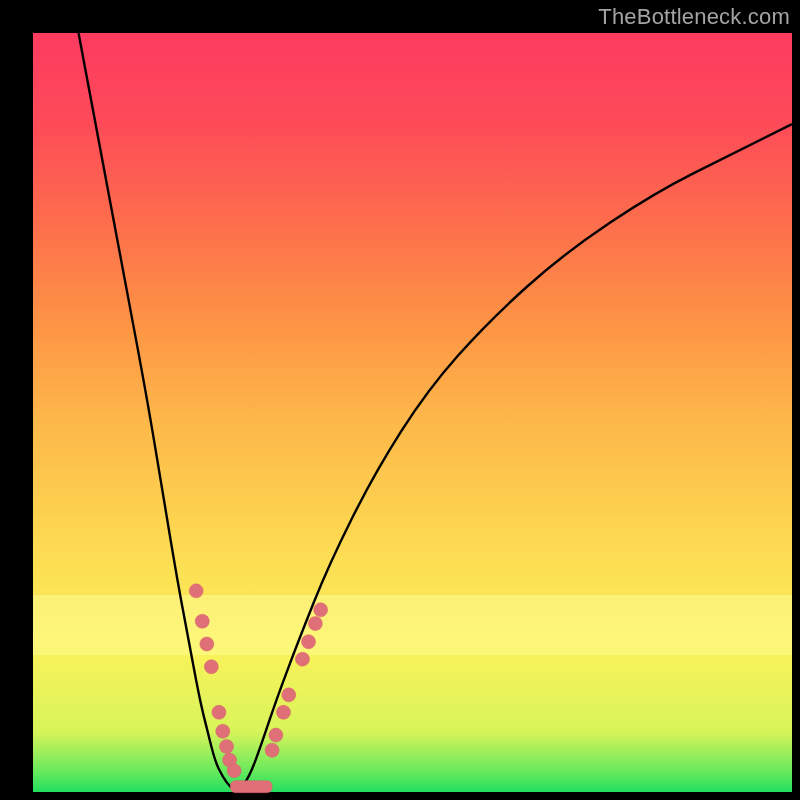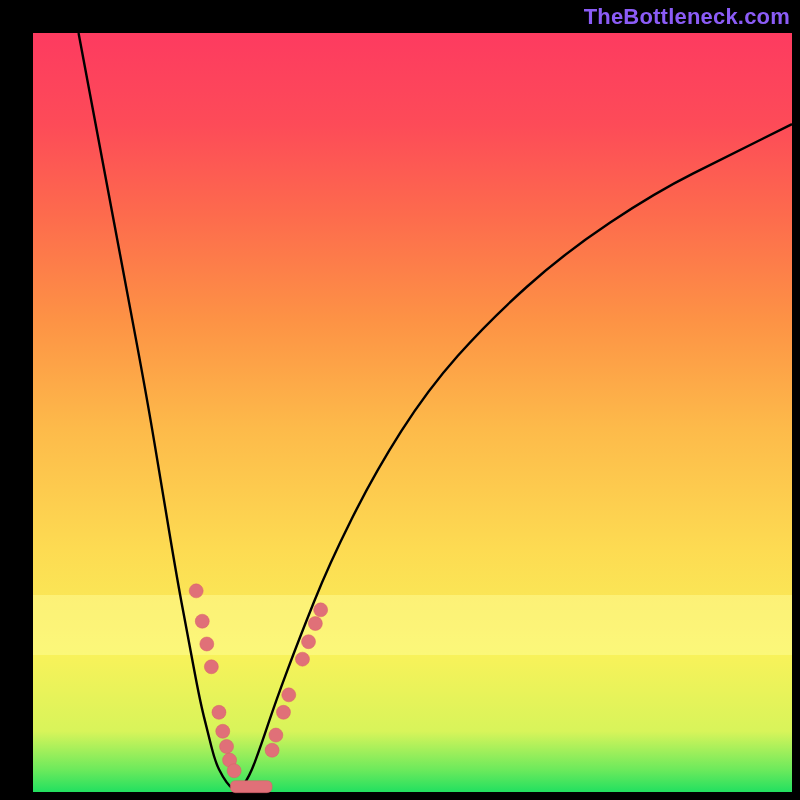--- a/index.html
+++ b/index.html
@@ -39,23 +39,23 @@
   .yellow-band {
     position: absolute;
     left: 0;
     width: 100%;
     background: rgba(255, 255, 160, 0.45);
   }
   .watermark {
     position: absolute;
     top: 4px;
     right: 10px;
-    color: #8b5cf6;
+    color: #a3a3a3;
     font-size: 22px;
-    font-weight: 700;
+    font-weight: 400;
     letter-spacing: 0.2px;
   }
   svg.curves {
     position: absolute;
     left: 0;
     top: 0;
     width: 100%;
     height: 100%;
     overflow: visible;
   }

